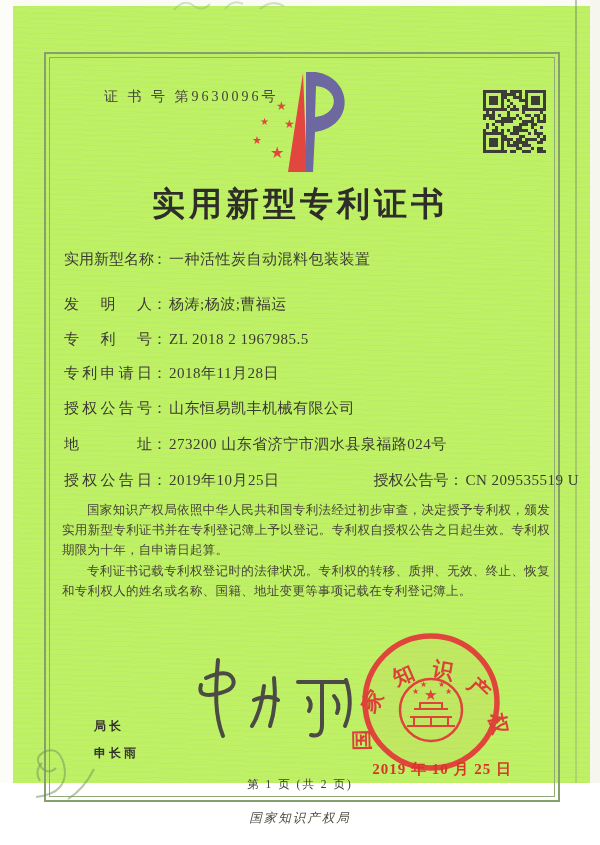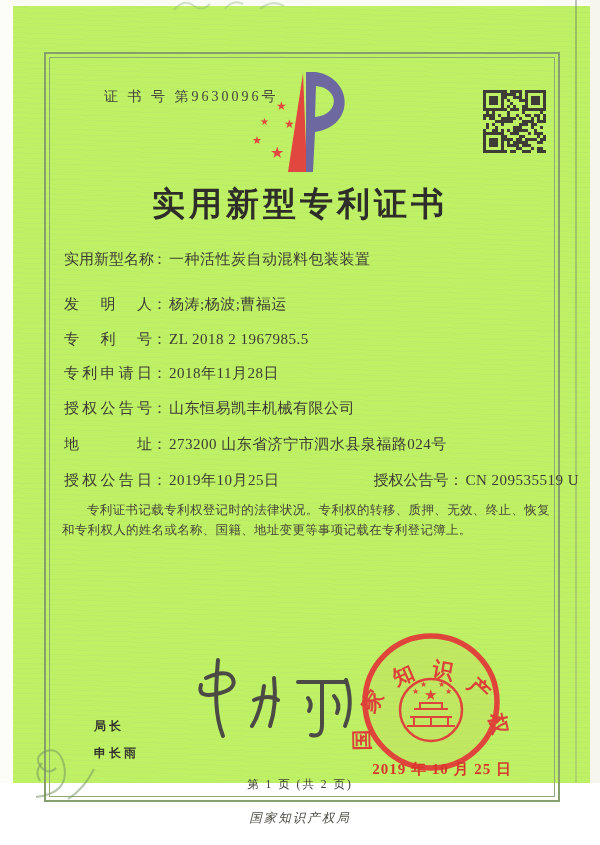--- a/index.html
+++ b/index.html
@@ -360,20 +360,21 @@
     <span class="lbl">授权公告号</span><span class="colon">：</span><span class="val">山东恒易凯丰机械有限公司</span>
   </div>
   <div class="row r6">
     <span class="lbl">地址</span><span class="colon">：</span><span class="val">273200 山东省济宁市泗水县泉福路024号</span>
   </div>
   <div class="row r7">
     <span class="lbl">授权公告日</span><span class="colon">：</span><span class="val">2019年10月25日</span><span class="gap"></span><span class="lbl2">授权公告号</span><span class="colon">：</span><span class="val">CN 209535519 U</span>
   </div>
 
   <div class="paras">
+    <p>国家知识产权局依照中华人民共和国专利法经过初步审查，决定授予专利权，颁发实用新型专利证书并在专利登记簿上予以登记。专利权自授权公告之日起生效。专利权期限为十年，自申请日起算。</p>
     <p>专利证书记载专利权登记时的法律状况。专利权的转移、质押、无效、终止、恢复和专利权人的姓名或名称、国籍、地址变更等事项记载在专利登记簿上。</p>
   </div>
 
   <div class="officer">
     <div>局长</div>
     <div>申长雨</div>
   </div>
 
   <svg class="signature" viewBox="0 0 180 105">
     <g fill="none" stroke="#4b4a44" stroke-width="4" stroke-linecap="round" stroke-linejoin="round">

